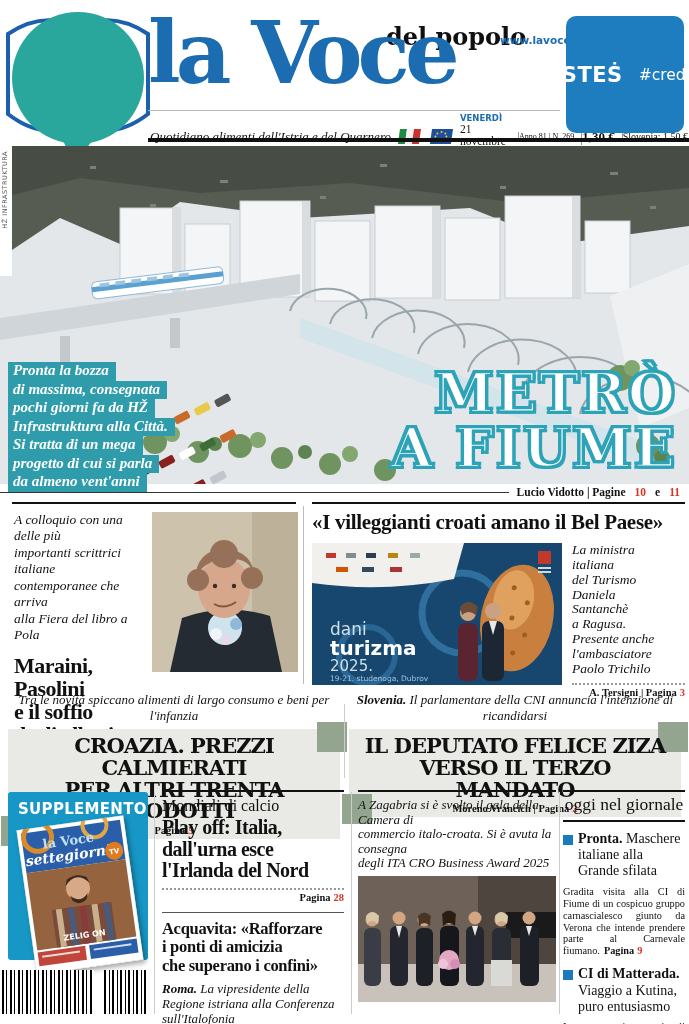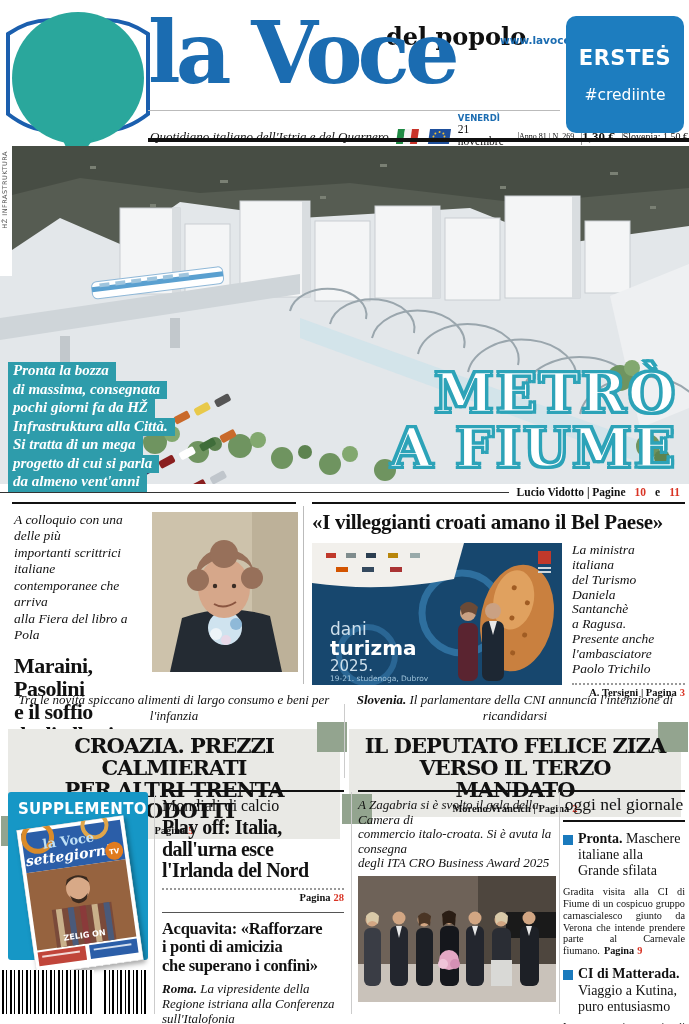--- a/index.html
+++ b/index.html
@@ -35,21 +35,21 @@
   
   .bubble{position:absolute;top:2px;left:2px;width:152px;height:168px;}
   .bubble svg{position:absolute;inset:0;}
   .bubble-text{position:absolute;top:30px;left:26px;color:#fff;font-family:"DejaVu Sans",sans-serif;}
   .bt1{font-weight:bold;font-size:16.5px;line-height:1.16;}
   .bub-div{width:54px;border-top:2px solid rgba(255,255,255,.65);margin:7px 0 5px;}
   .bt2{font-weight:bold;font-size:12px;line-height:1.2;}
 
   
   .erste{position:absolute;top:16px;left:566px;width:118px;height:117px;background:#1d7dbf;border-radius:10px;
-         color:#fff;display:flex;flex-direction:column;align-items:center;justify-content:center;gap:16px;
+         color:#fff;display:flex;flex-direction:row;align-items:center;justify-content:center;gap:16px;
          font-family:"DejaVu Sans",sans-serif;}
   .erste-brand{font-weight:bold;font-size:21px;letter-spacing:.5px;}
   .erste-tag{font-size:15.5px;}
 
   
   .hero{position:absolute;top:146px;left:0;width:689px;height:338px;}
   .hero svg.art{position:absolute;inset:0;}
   .hero-credit{position:absolute;top:5px;left:1px;writing-mode:vertical-rl;transform:rotate(180deg);
                font-family:"DejaVu Sans",sans-serif;font-size:6.5px;letter-spacing:.5px;color:#555;z-index:3;}
   .hero-caption{position:absolute;left:8px;top:216px;z-index:2;}
@@ -144,21 +144,21 @@
       <polygon points="60,136 92,136 72,164" fill="#2aa79c"></polygon>
     </svg>
   </div>
 
   <div class="logo-sub">del popolo</div>
   <div class="logo-web">www.lavoce.hr</div>
   <div class="logo-title">la Voce</div>
   <div class="logo-rule"></div>
 
   <div class="tagline-row">
-    <span class="tagline">Quotidiano italiano dell'Istria e del Quarnero</span>
+    <span class="tagline">Quotidiano alimenti dell'Istria e del Quarnero</span>
     <svg class="flag" width="24" height="15" viewBox="0 0 24 15">
       <g transform="skewX(-8)">
           <rect x="2" y="0" width="7" height="15" fill="#1f8a44"></rect>
           <rect x="9" y="0" width="7" height="15" fill="#f2f2f2"></rect>
           <rect x="16" y="0" width="7" height="15" fill="#c8332a"></rect>
         </g>
     </svg>
     <svg class="flag" width="24" height="15" viewBox="0 0 24 15">
       <g transform="skewX(-8)">
           <rect x="3" y="0" width="21" height="15" fill="#1e4f9c"></rect>

